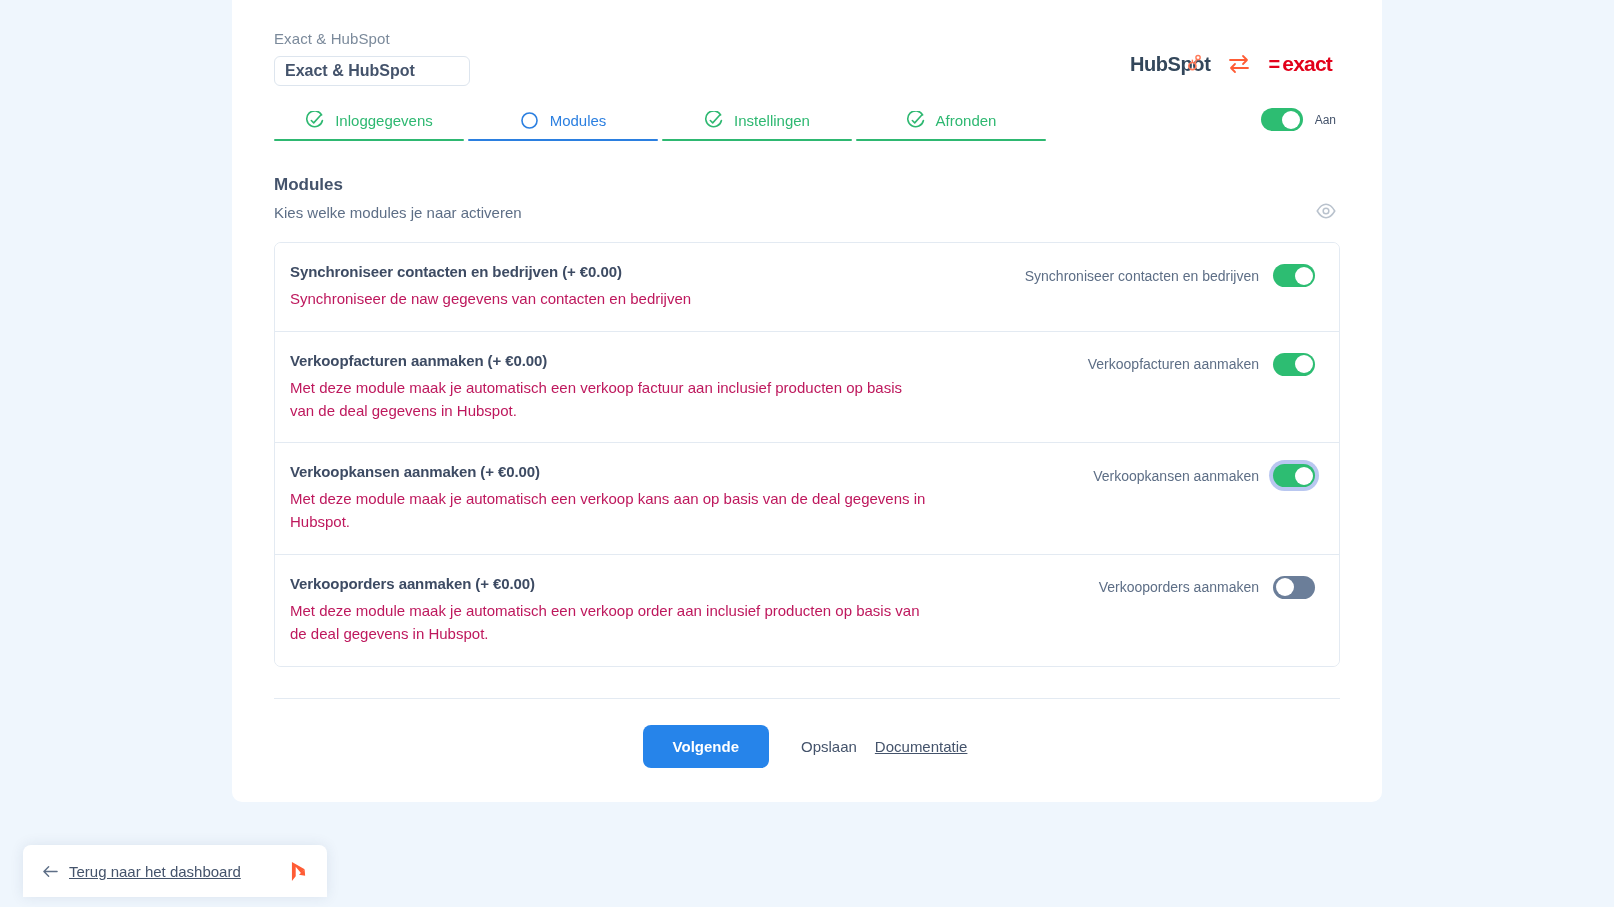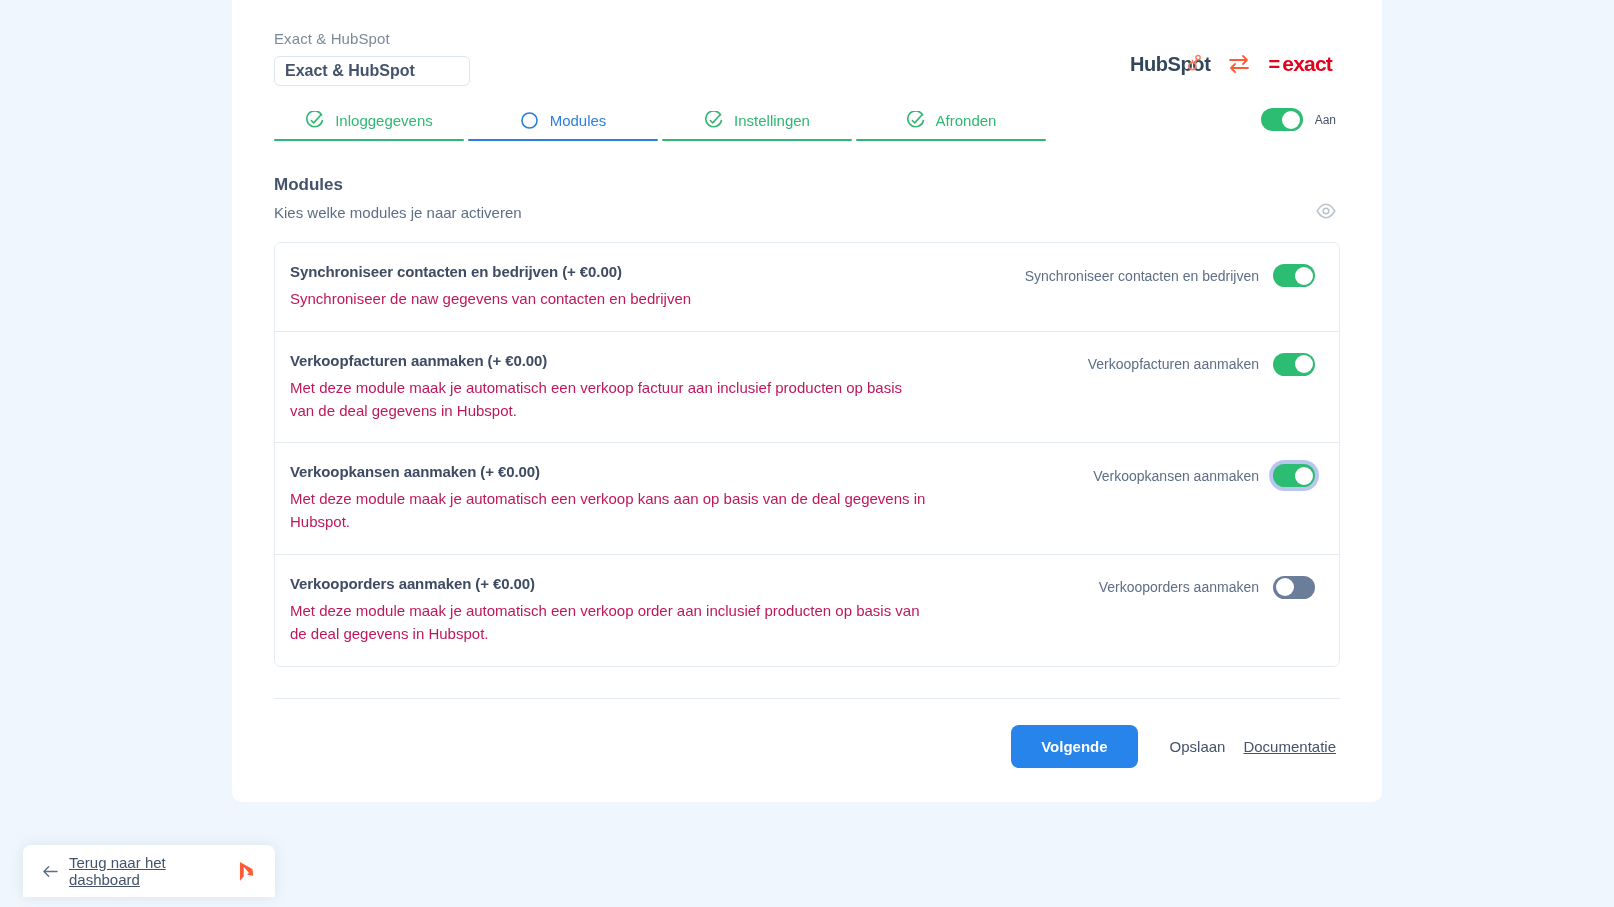--- a/index.html
+++ b/index.html
@@ -213,21 +213,21 @@
   .module-toggle-label { font-size: 14px; color: #5d6e86; }
 
   
   .divider {
     border-top: 1px solid #e3eaf2;
     margin-top: 31px;
   }
   .actions {
     display: flex;
     align-items: center;
-    justify-content: flex-end;
+    justify-content: center;
     margin-top: 26px;
   }
   .actions-left { display: flex; align-items: center; gap: 14px; }
   .btn-primary {
     background: #2684ea;
     color: #ffffff;
     border: none;
     border-radius: 8px;
     font-family: "Liberation Sans", sans-serif;
     font-size: 15px;
@@ -263,21 +263,21 @@
     gap: 13px;
   }
   .footer-text { font-size: 15px; color: #44536b; }
   .kh-logo { width: 17px; height: 22px; }
 
   
   .dash-card {
     position: absolute;
     left: 23px;
     top: 845px;
-    width: 252px;
+    width: 304px;
     height: 52px;
     background: #ffffff;
     border-radius: 8px 8px 0 0;
     box-shadow: 0 0 14px rgba(40,60,100,0.10);
     display: flex;
     align-items: center;
     gap: 11px;
     padding: 0 20px;
   }
   .back-arrow { width: 15px; height: 13px; flex: none; }

